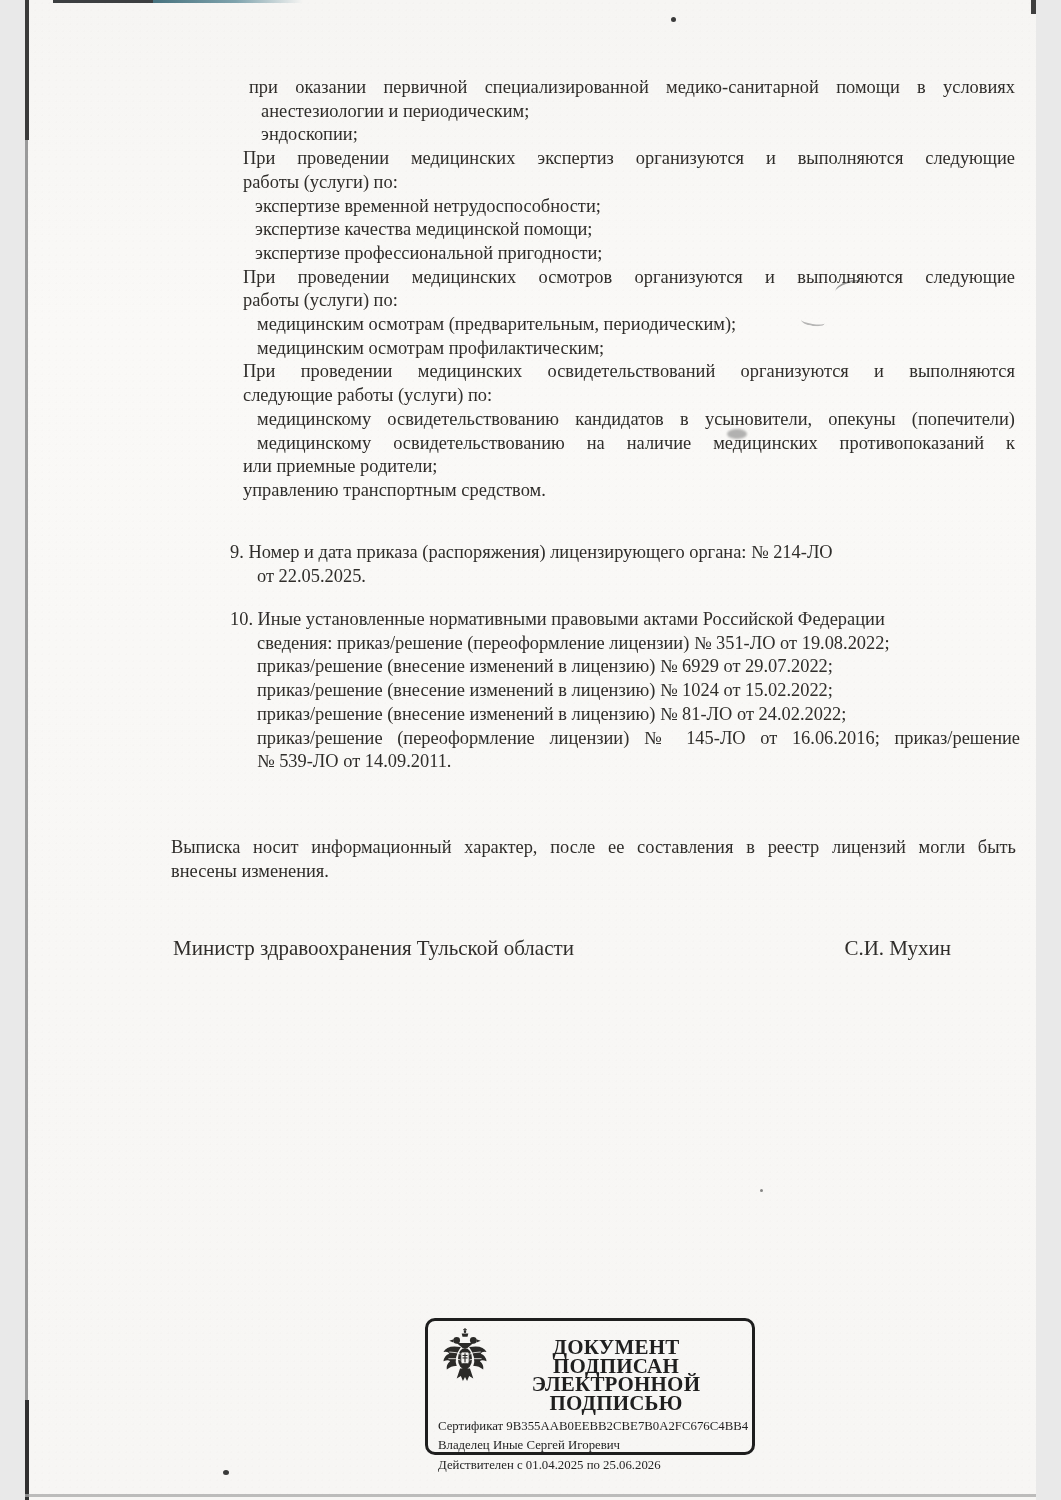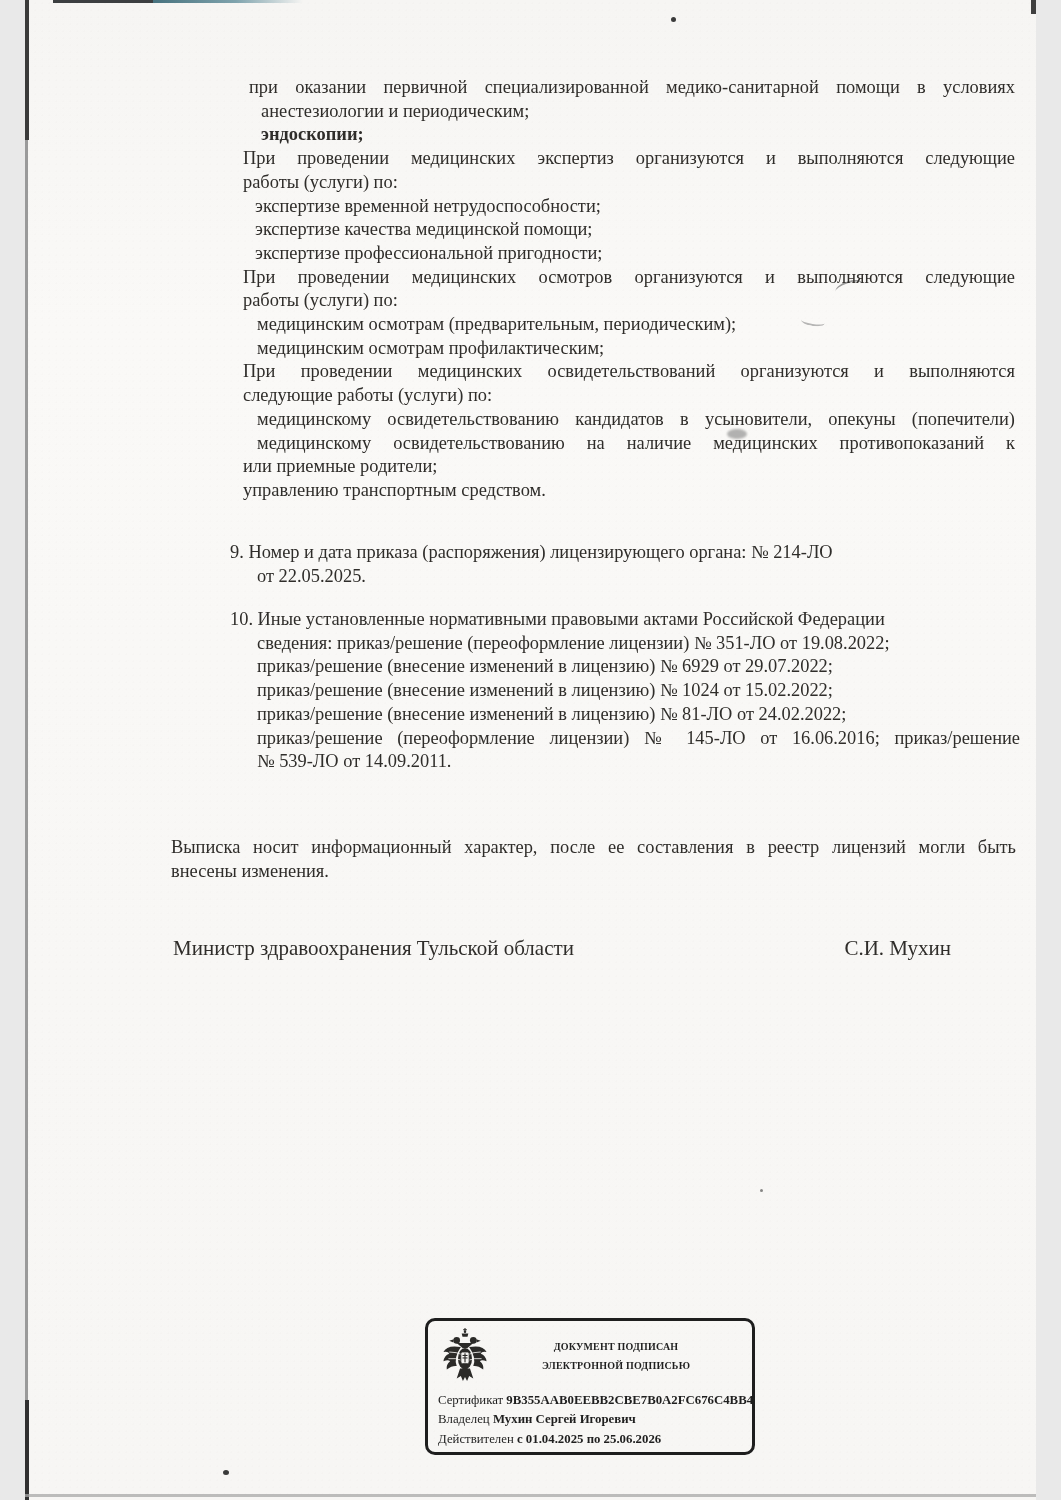--- a/index.html
+++ b/index.html
@@ -50,25 +50,25 @@
   .note   { top:836px; left:146px; width:845px; }
 
   .sig { position:absolute; top:936px; left:148px; width:778px;
          display:flex; justify-content:space-between; font-size:21px; }
 
   
   .stamp { position:absolute; left:400px; top:1318px; width:330px; height:137px;
            border:3px solid #1e1e1e; border-radius:10px; }
   .stamp-head { display:flex; align-items:flex-start; padding:7px 10px 0 10px; }
   .eagle { width:50px; height:58px; flex:0 0 auto; margin-left:2px; }
-  .stamp-title { flex:1; text-align:center; font-weight:bold; font-size:10px;
+  .stamp-title { flex:1; text-align:center; font-weight:bold; font-size:21px;
                  line-height:18.5px; letter-spacing:.2px; color:#1f1f1f; padding-top:10px; }
   .stamp-lines { padding:5px 10px 0 10px; font-size:12.8px; color:#1f1f1f; }
   .stamp-line { line-height:19.3px; white-space:nowrap; }
-  .sl-value { font-weight:bold; }
+  .sl-value { font-weight:normal; }
 </style>
 </head>
 <body>
 
 <div class="page">
 
   <div class="edge edge-top"></div>
   <div class="edge edge-top-teal"></div>
   <div class="edge edge-right-top"></div>
   <div class="edge edge-left"></div>
@@ -79,21 +79,21 @@
   <div class="speck s2"></div>
   <div class="speck s3"></div>
   <div class="smudge m1"></div>
   <div class="smudge m2"></div>
   <div class="smudge m3"></div>
 
   <section class="block main">
 
   <div class="tline just" style="padding-left: 6px;">при оказании первичной специализированной медико-санитарной помощи в условиях</div>
       <div class="tline" style="padding-left: 18px;">анестезиологии и периодическим;</div>
-      <div class="tline" style="padding-left: 18px; font-weight: bold;">эндоскопии;</div>
+      <div class="tline" style="padding-left: 18px;">эндоскопии;</div>
       <div class="tline just">При проведении медицинских экспертиз организуются и выполняются следующие</div>
       <div class="tline">работы (услуги) по:</div>
       <div class="tline" style="padding-left: 12px;">экспертизе временной нетрудоспособности;</div>
       <div class="tline" style="padding-left: 12px;">экспертизе качества медицинской помощи;</div>
       <div class="tline" style="padding-left: 12px;">экспертизе профессиональной пригодности;</div>
       <div class="tline just">При проведении медицинских осмотров организуются и выполняются следующие</div>
       <div class="tline">работы (услуги) по:</div>
       <div class="tline" style="padding-left: 14px;">медицинским осмотрам (предварительным, периодическим);</div>
       <div class="tline" style="padding-left: 14px;">медицинским осмотрам профилактическим;</div>
       <div class="tline just">При проведении медицинских освидетельствований организуются и выполняются</div>
@@ -167,21 +167,21 @@
       </div>
     </div>
     <div class="stamp-lines">
 
     <div class="stamp-line">
           <span class="sl-label">Сертификат</span>
           <span class="sl-value">9B355AAB0EEBB2CBE7B0A2FC676C4BB4</span>
         </div>
         <div class="stamp-line">
           <span class="sl-label">Владелец</span>
-          <span class="sl-value">Мухин Сергей Игоревич</span>
+          <span class="sl-value">Иные Сергей Игоревич</span>
         </div>
         <div class="stamp-line">
           <span class="sl-label">Действителен</span>
           <span class="sl-value">с 01.04.2025 по 25.06.2026</span>
         </div>
       </div>
   </div>
 
 </div>
 

